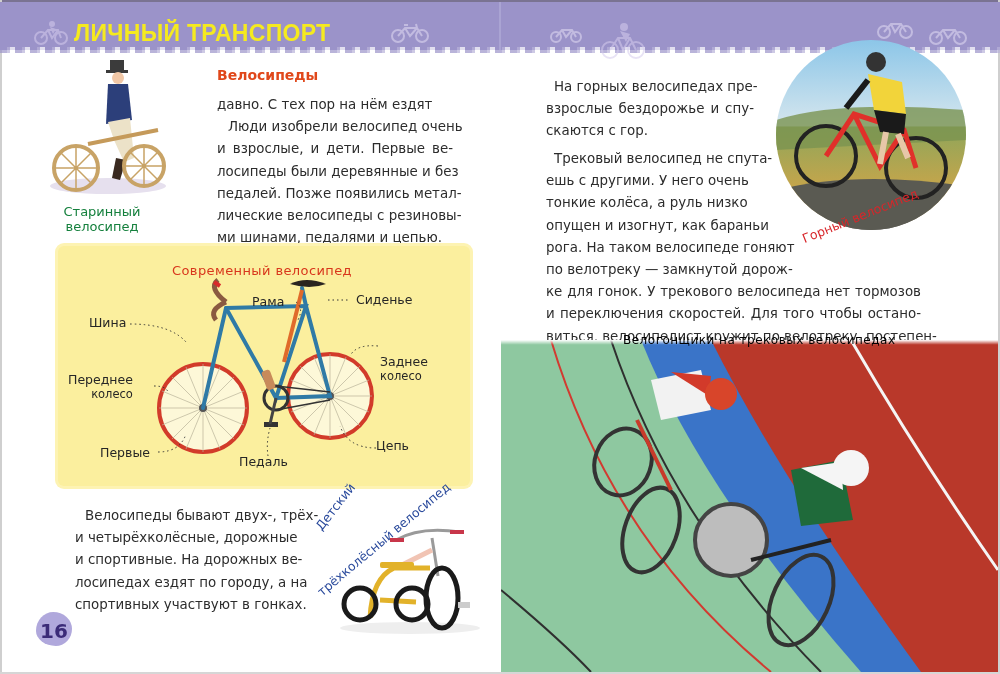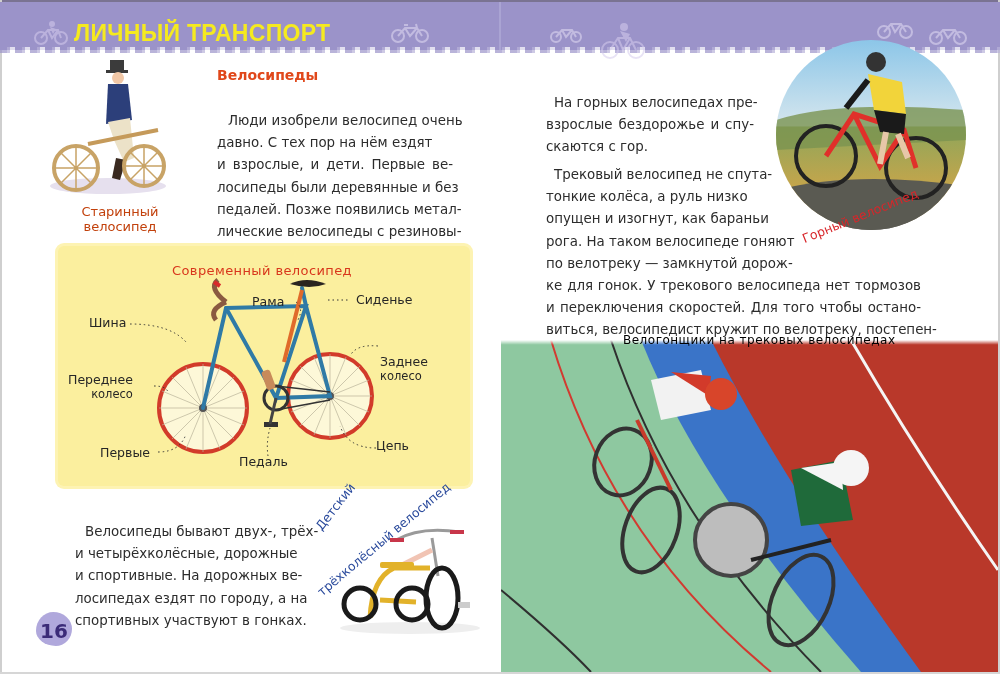--- a/index.html
+++ b/index.html
@@ -30,21 +30,21 @@
     color: #f5ea1f; letter-spacing: 0.3px;
   }
   .bike-icon { position: absolute; opacity: 0.55; }
 
   
   .section-title {
     position: absolute; left: 217px; top: 67px;
     font-family: "DejaVu Sans", sans-serif; font-weight: 700; font-size: 14px;
     color: #e0471a;
   }
-  .para { position: absolute; font-size: 13.4px; line-height: 22.2px; color: #2c2c2c; text-align: justify; margin-top: 16px; }
+  .para { position: absolute; font-size: 13.4px; line-height: 22.2px; color: #2c2c2c; text-align: justify; }
   .para .line { display: block; white-space: nowrap; }
   .para .line.j { text-align-last: justify; }
 
   .caption {
     position: absolute; font-family: "DejaVu Sans", sans-serif; font-size: 13px; line-height: 15px;
     text-align: center;
   }
 
   
   .old-bike { position: absolute; left: 48px; top: 58px; width: 118px; height: 140px; }
@@ -148,30 +148,30 @@
     <path d="M60 64 L82 60 L86 100 L76 104 L66 82 Z" fill="#ece2c8"></path>
     <path d="M68 100 L78 102 L72 122 L64 120 Z" fill="#3a2a20"></path>
     <path d="M40 86 L110 72" stroke="#c59a5a" stroke-width="4"></path>
     <circle cx="28" cy="110" r="22" fill="none" stroke="#c8a366" stroke-width="4"></circle>
     <circle cx="96" cy="108" r="20" fill="none" stroke="#c8a366" stroke-width="4"></circle>
     <g stroke="#c8a366" stroke-width="1.5">
         <path d="M28 88 V132 M6 110 H50 M12 94 L44 126 M44 94 L12 126"></path>
         <path d="M96 88 V128 M76 108 H116 M82 94 L110 122 M110 94 L82 122"></path>
       </g>
   </svg>
-  <div class="caption" style="left:66px;top:204px;width:108px;color:#c2410c">
+  <div class="caption" style="left:48px;top:204px;width:108px;color:#15803d">
     <div>Старинный</div>
     <div>велосипед</div>
   </div>
 
   <div class="section-title">Велосипеды</div>
 
   <div class="para" style="left:217px;top:94px;width:236px">
+    <span class="line">давно. С тех пор на нём ездят</span>
     <span class="line j" style="padding-left:11px">Люди изобрели велосипед очень</span>
-    <span class="line">давно. С тех пор на нём ездят</span>
     <span class="line j">и взрослые, и дети. Первые ве-</span>
     <span class="line j">лосипеды были деревянные и без</span>
     <span class="line j">педалей. Позже появились метал-</span>
     <span class="line j">лические велосипеды с резиновы-</span>
     <span class="line">ми шинами, педалями и цепью.</span>
   </div>
 
   <div class="yellow-panel"></div>
   <svg class="diagram-svg" width="412" height="240" viewBox="0 0 412 240">
 
@@ -262,20 +262,21 @@
   <div class="page-num">16</div>
 
   <div class="para" style="left:546px;top:76px;width:208px">
     <span class="line j" style="padding-left:8px">На горных велосипедах пре-</span>
     <span class="line j">взрослые бездорожье и спу-</span>
     <span class="line">скаются с гор.</span>
   </div>
 
   <div class="para" style="left:546px;top:148px;width:375px">
     <span class="line" style="padding-left:8px;width:216px;text-align-last:justify">Трековый велосипед не спута-</span>
+    <span class="line" style="width:208px">ешь с другими. У него очень</span>
     <span class="line" style="width:208px">тонкие колёса, а руль низко</span>
     <span class="line" style="width:216px;text-align-last:justify">опущен и изогнут, как бараньи</span>
     <span class="line" style="width:240px;text-align-last:justify">рога. На таком велосипеде гоняют</span>
     <span class="line" style="width:240px;text-align-last:justify">по велотреку — замкнутой дорож-</span>
     <span class="line j">ке для гонок. У трекового велосипеда нет тормозов</span>
     <span class="line j">и переключения скоростей. Для того чтобы остано-</span>
     <span class="line j">виться, велосипедист кружит по велотреку, постепен-</span>
     <span class="line">но снижая скорость.</span>
   </div>
 

